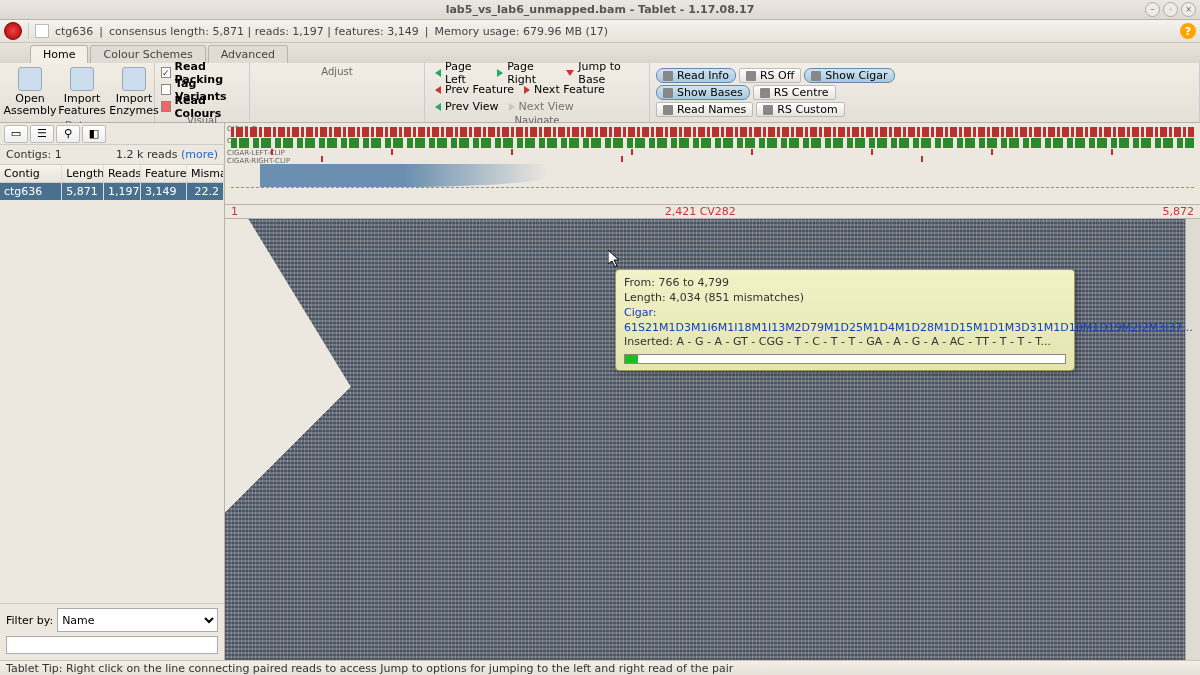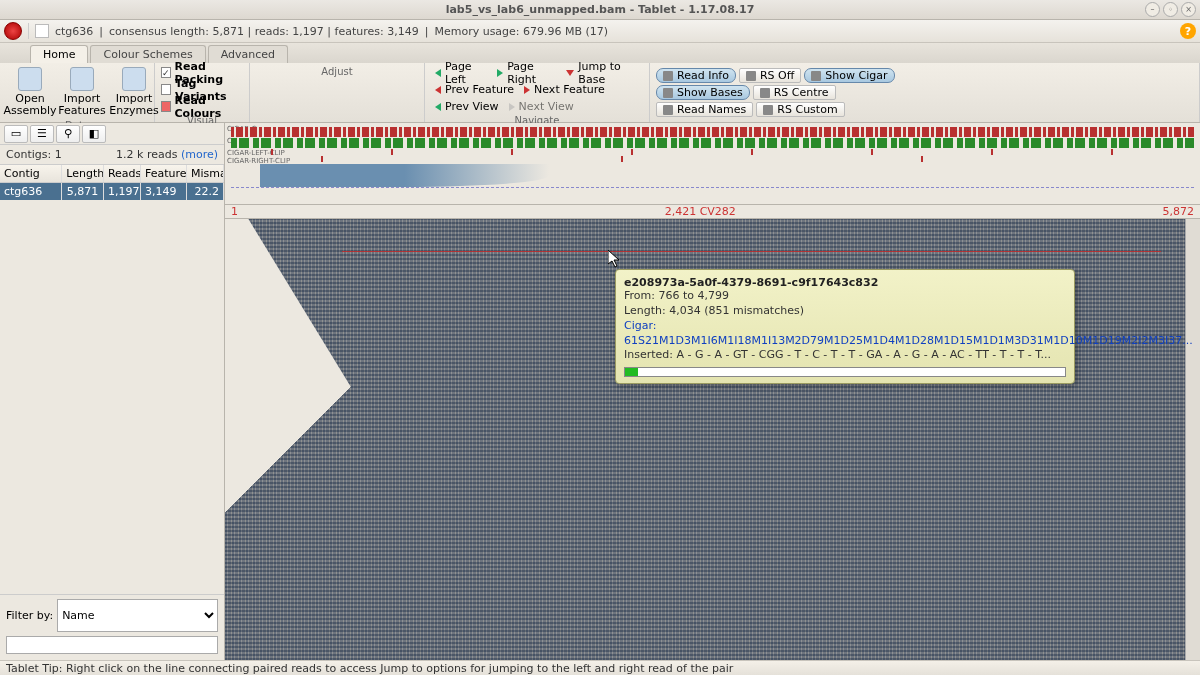--- a/index.html
+++ b/index.html
@@ -40,25 +40,25 @@
 .overlay-btn.active { background:linear-gradient(#d0e4f0,#a8c8e0); border-color:#68a;border-radius:7px;}
 .ov-ico{width:10px;height:10px;background:#888;border-radius:1px;}
 .main-area { display:flex; height: 537px; }
 .sidebar { width:225px; border-right:1px solid #b8b4ac; display:flex; flex-direction:column; background:#ece8e0;}
 .sb-tabs { height:22px; border-bottom:1px solid #ccc; display:flex; align-items:center; padding:0 4px; gap:2px;}
 .sb-tab-btn { width:24px; height:18px; border:1px solid #bbb; background:linear-gradient(#fff,#eee); border-radius:2px; display:flex;align-items:center;justify-content:center;}
 .contigs-hdr { padding:3px 6px; display:flex; justify-content:space-between; color:#333; border-bottom:1px solid #ccc;}
 .contigs-hdr a{color:#26c;}
 .tbl-hdr { display:flex; background:linear-gradient(#f8f4ec,#e8e4dc); border-bottom:1px solid #ccc;}
 .tbl-hdr div,.tbl-row div{ padding:2px 4px; border-right:1px solid #ddd; overflow:hidden;white-space:nowrap;}
-.c-contig{width:68px;} .c-length{width:45px;text-align:center;} .c-reads{width:40px;text-align:right;} .c-features{width:50px;text-align:left;} .c-mismatch{width:40px;text-align:right;}
+.c-contig{width:68px;} .c-length{width:45px;text-align:left;} .c-reads{width:40px;text-align:right;} .c-features{width:50px;text-align:left;} .c-mismatch{width:40px;text-align:right;}
 .tbl-row{display:flex; background:#4a7090; color:#fff;}
 .sb-spacer{flex:1;}
 .filter-row{padding:4px 6px; display:flex; align-items:center; gap:4px; border-top:1px solid #ccc;}
-.filter-row select{flex:1; border:1px solid #aaa; background:#fff; height:33px;}
+.filter-row select{flex:1; border:1px solid #aaa; background:#fff; height:24px;}
 .filter-input{margin:0 6px 6px 6px;}
 .filter-input input{width:100%;border:1px solid #aaa;height:18px;background:#fff;}
 .viewer { flex:1; display:flex; flex-direction:column; background:#888;}
 .overview { height:82px; background:#ece8e0; border-bottom:1px solid #b8b4ac; position:relative; padding:2px 0;}
 .ov-label{position:absolute;left:2px;font-size:7px;color:#666;}
 .ov-track{height:10px; margin:1px 6px; position:relative;}
 .ov-track.blank{height:6px;}
 .coverage{height:24px;margin:2px 6px;position:relative;border-bottom:1px dashed #88c;}
 .cov-shape{position:absolute;left:3%;width:30%;height:100%;background:linear-gradient(to right,#6a8fb0 0%,#6a8fb0 50%,rgba(106,143,176,0) 100%);border-radius:0 0 50% 0;}
 .ruler{height:14px;background:#ece8e0;border-bottom:1px solid #b8b4ac;display:flex;justify-content:space-between;padding:0 6px;color:#c33;align-items:center;}
@@ -280,21 +280,20 @@
       <span>1</span>
       <span>2,421 CV282</span>
       <span>5,872</span>
     </div>
     <div class="reads-canvas">
       <div class="reads-texture"></div>
       <div class="reads-shape"></div>
       <div class="red-line"></div>
       <div class="vscroll"></div>
       <div class="tooltip">
-        <div class="tt-title">e208973a-5a0f-4379-8691-c9f17643c832</div>
         <div class="tt-line">From: 766 to 4,799</div>
         <div class="tt-line">Length: 4,034 (851 mismatches)</div>
         <div class="tt-line tt-cigar">Cigar: 61S21M1D3M1I6M1I18M1I13M2D79M1D25M1D4M1D28M1D15M1D1M3D31M1D10M1D19M2I2M3I37...</div>
         <div class="tt-line">Inserted: A - G - A - GT - CGG - T - C - T - T - GA - A - G - A - AC - TT - T - T - T...</div>
         <div class="tt-bar">
             <div class="fill"></div>
           </div>
       </div>
     </div>
   </div>

